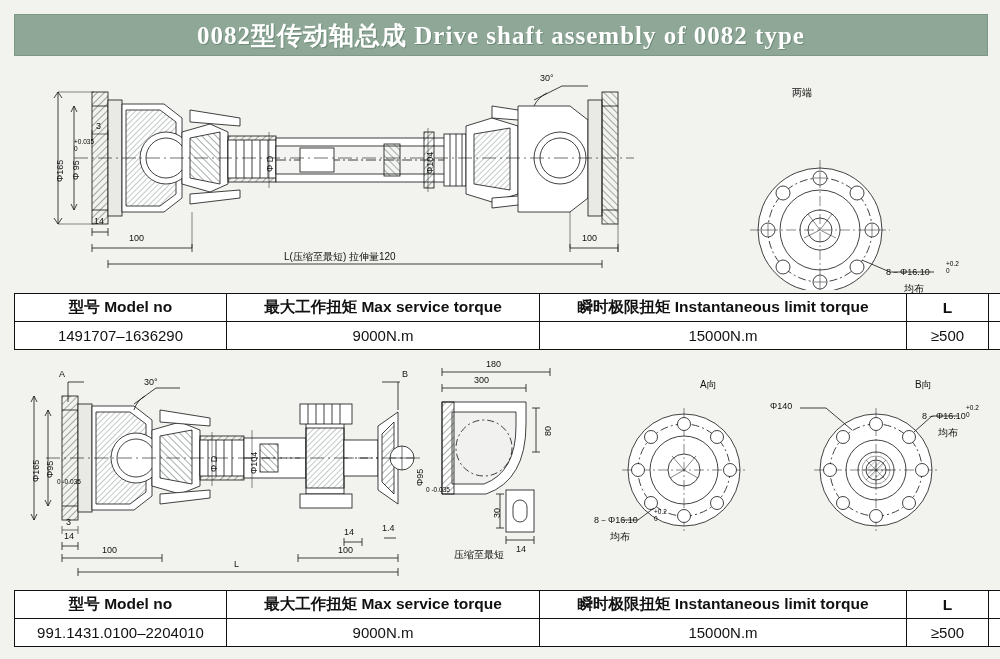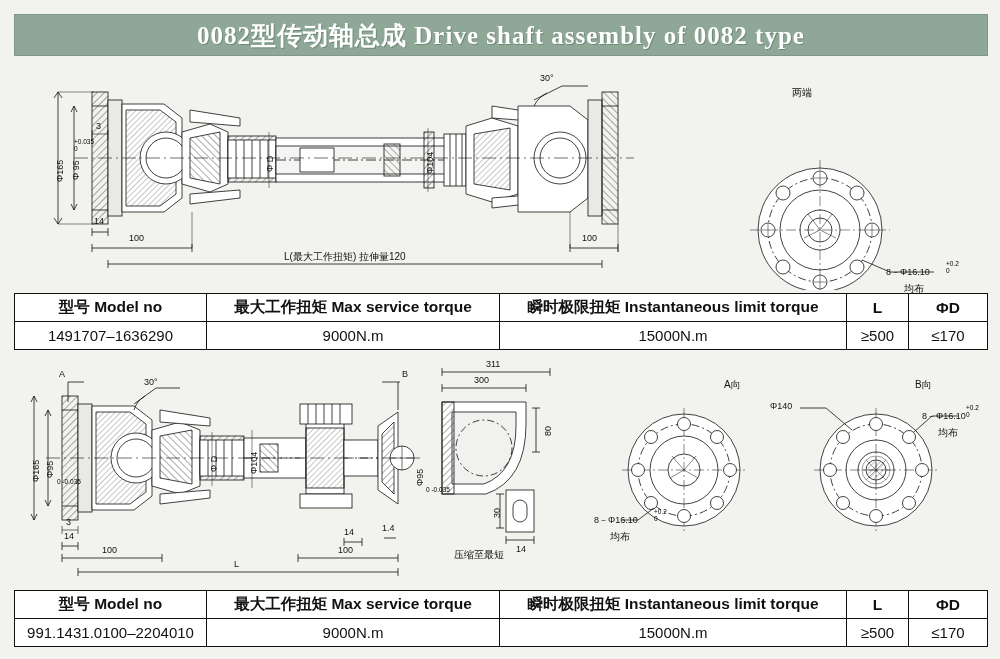--- a/index.html
+++ b/index.html
@@ -34,21 +34,21 @@
     position:absolute;border-collapse:collapse;
     background:#ffffff;
     table-layout:fixed;
   }
   table.spec td{
     border:1px solid #111;
     text-align:center;
     font-size:15px;
     color:#111;
     height:27px;
-    padding:0 0;
+    padding:0 10px;
     white-space:nowrap;
   }
   table.spec tr.head td{font-weight:bold;font-size:15.5px;}
   table.spec tr.body td{font-size:15px;}
   .c1{width:191px;}
   .c2{width:292px;}
   .c3{width:346px;}
   .c4{width:61px;}
   .c5{width:78px;}
 
@@ -241,21 +241,21 @@
     <div class="supbox" style="position:absolute;left:60px;top:76px;">
       <span>+0.035</span><br><span>0</span>
     </div>
     <div class="lbl" style="left:82px;top:60px;">3</div>
     <div class="lbl" style="left:80px;top:155px;">14</div>
     <div class="lbl" style="left:115px;top:172px;">100</div>
     <div class="lbl" style="left:568px;top:172px;">100</div>
     <div class="lbl rot90" style="left:252px;top:110px;">Φ D</div>
     <div class="lbl rot90" style="left:412px;top:112px;">Φ104</div>
     <div class="lbl" style="left:526px;top:12px;">30°</div>
-    <div class="lbl cn" style="left:270px;top:190px;">L(最大工作扭矩)  拉伸量120</div>
+    <div class="lbl cn" style="left:270px;top:190px;">L(压缩至最短)  拉伸量120</div>
     <div class="lbl cn" style="left:778px;top:26px;text-align:center;">两端</div>
     <div class="lbl" style="left:872px;top:206px;">8－Φ16.10</div>
     <div class="supbox" style="position:absolute;left:932px;top:198px;">
       <span>+0.2</span><br><span>0</span>
     </div>
     <div class="lbl cn" style="left:890px;top:222px;">均布</div>
   </div>
 
   <table class="spec" id="table-1">
     <tbody>
@@ -492,28 +492,28 @@
     </div>
 
     <div class="lbl" style="left:52px;top:158px;">3</div>
     <div class="lbl" style="left:50px;top:172px;">14</div>
     <div class="lbl" style="left:88px;top:186px;">100</div>
     <div class="lbl" style="left:330px;top:168px;">14</div>
     <div class="lbl" style="left:368px;top:164px;">1.4</div>
     <div class="lbl" style="left:324px;top:186px;">100</div>
     <div class="lbl" style="left:220px;top:200px;">L</div>
 
-    <div class="lbl" style="left:472px;top:0px;">311</div>
+    <div class="lbl" style="left:472px;top:0px;">180</div>
     <div class="lbl" style="left:460px;top:16px;">300</div>
     <div class="lbl rot90" style="left:530px;top:76px;">80</div>
     <div class="lbl rot90" style="left:479px;top:158px;">30</div>
     <div class="lbl" style="left:502px;top:185px;">14</div>
     <div class="lbl cn" style="left:440px;top:190px;">压缩至最短</div>
 
-    <div class="lbl cn" style="left:710px;top:20px;">A向</div>
+    <div class="lbl cn" style="left:686px;top:20px;">A向</div>
     <div class="lbl cn" style="left:858px;top:20px;padding-left:43px;">B向</div>
     <div class="lbl" style="left:756px;top:42px;">Φ140</div>
 
     <div class="lbl" style="left:580px;top:156px;">8－Φ16.10</div>
     <div class="supbox" style="position:absolute;left:640px;top:148px;">
       <span>+0.2</span><br><span>0</span>
     </div>
     <div class="lbl cn" style="left:596px;top:172px;">均布</div>
 
     <div class="lbl" style="left:908px;top:52px;">8－Φ16.10</div>

